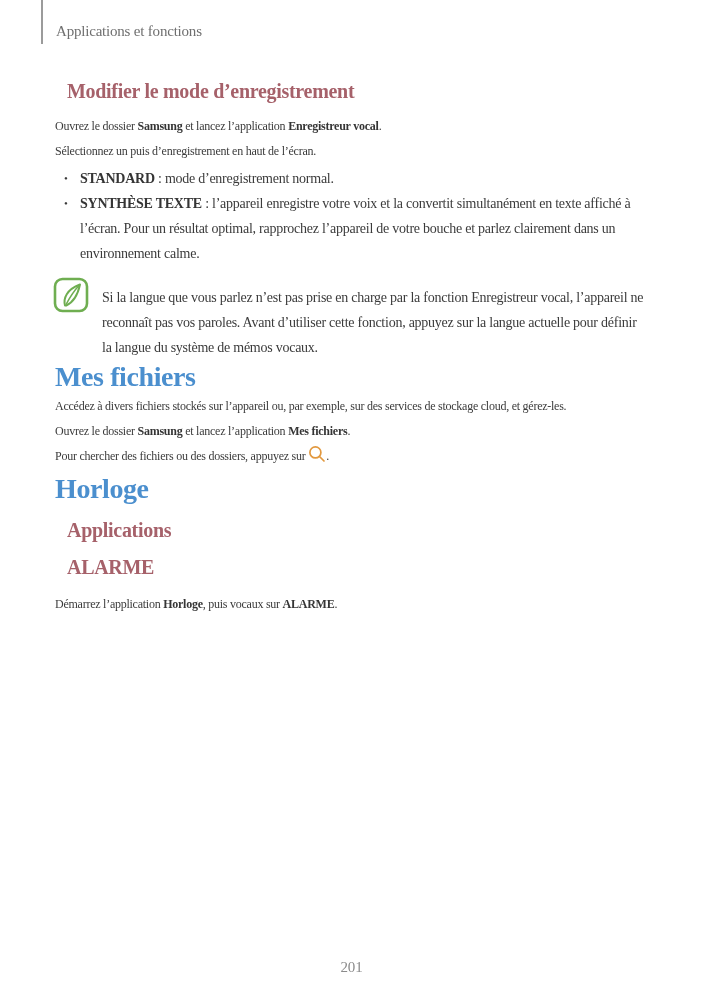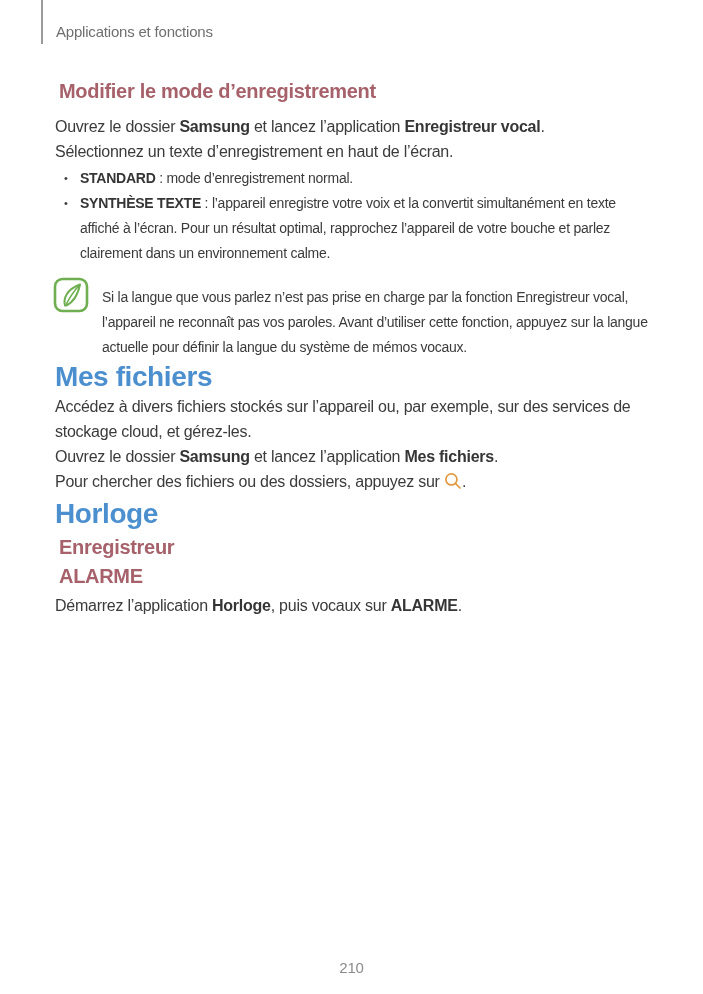--- a/index.html
+++ b/index.html
@@ -1,30 +1,30 @@
 <!DOCTYPE html>
 <html><head>
 <meta charset="utf-8">
 <style>
   html,body { margin:0; padding:0; background:#ffffff; }
   .page {
     position:relative; width:703px; height:994px; background:#ffffff;
-    font-family:Liberation Sans, sans-serif; color:#3b3b3b; overflow:hidden;
+    font-family:Liberation Serif, serif; color:#3b3b3b; overflow:hidden;
   }
   .runninghead-rule { position:absolute; left:41px; top:0; width:2px; height:44px; background:#9b9b9b; }
   .runninghead { position:absolute; left:56px; top:23px; font-size:15px; letter-spacing:-0.2px; color:#6f6f6f; }
   .content { position:absolute; left:55px; top:0; width:596px; }
 
   h1.title { font-size:28px; line-height:34px; font-weight:bold; color:#4b8fce;
     letter-spacing:-0.4px; margin:0; }
   h2.sub { font-size:20px; line-height:25px; font-weight:bold; color:#a6616a;
-    letter-spacing:-0.3px; margin:4px; }
+    letter-spacing:-0.3px; margin:12px; }
   h2.first { margin-top:79px; margin-bottom:10px; }
 
-  p.body { font-size:16px; line-height:25px; letter-spacing:-0.25px; margin:0; }
+  p.body { font-size:12px; line-height:25px; letter-spacing:-0.25px; margin:0; }
   p.body b, li b { font-weight:bold; color:#353535; }
 
   ul.bullets { list-style:none; margin:2px 0 0 0; padding:0; font-size:14px; line-height:25px; letter-spacing:-0.25px; }
   ul.bullets li { display:flex; }
   ul.bullets .bullet { flex:0 0 25px; box-sizing:border-box; padding-left:9px; font-size:11px; line-height:25px; color:#3b3b3b; }
   ul.bullets .li-text { flex:1 1 auto; }
 
   .note { display:flex; margin-top:8px; }
   .note-icon { flex:0 0 36px; margin-left:-2px; margin-top:3px; }
   .note-text { margin-left:13px; width:546px; font-size:14px; line-height:25px; letter-spacing:-0.25px;margin-top:11px; }
@@ -46,21 +46,21 @@
 <div class="page">
   <div class="runninghead-rule"></div>
   <div class="runninghead">Applications et fonctions</div>
 
   <div class="content">
 
     <h2 class="sub first">Modifier le mode d’enregistrement</h2>
 
     <p class="body"><span>Ouvrez le dossier </span><b>Samsung</b><span> et lancez l’application </span><b>Enregistreur vocal</b><span>.</span></p>
 
-    <p class="body">Sélectionnez un texte d’enregistrement en haut de l’écran.</p>
+    <p class="body">Sélectionnez un puis d’enregistrement en haut de l’écran.</p>
 
     <ul class="bullets">
       <li>
         <span class="bullet">•</span>
         <span class="li-text"><b>STANDARD</b><span> : mode d’enregistrement normal.</span></span>
       </li>
       <li>
         <span class="bullet">•</span>
         <span class="li-text"><b>SYNTHÈSE TEXTE</b><span> : l’appareil enregistre votre voix et la convertit simultanément en texte affiché à l’écran. Pour un résultat optimal, rapprochez l’appareil de votre bouche et parlez clairement dans un environnement calme.</span></span>
       </li>
@@ -85,23 +85,23 @@
 
 
 
     <p class="body"><span>Pour chercher des fichiers ou des dossiers, appuyez sur </span><span class="inline-icon"><svg width="18" height="18" viewBox="0 0 18 18">
             <circle cx="7.4" cy="7.4" r="5.5" fill="none" stroke="#e2993f" stroke-width="1.7"></circle>
             <line x1="11.5" y1="11.5" x2="16" y2="16" stroke="#e2993f" stroke-width="1.7" stroke-linecap="round"></line>
           </svg></span><span>.</span></p>
 
     <h1 class="title h1-clock">Horloge</h1>
 
-    <h2 class="sub h2-intro">Enregistreur</h2>
+    <h2 class="sub h2-intro">Applications</h2>
 
 
     <h2 class="sub h2-alarm">ALARME</h2>
 
     <p class="body"><span>Démarrez l’application </span><b>Horloge</b><span>, puis vocaux sur </span><b>ALARME</b><span>.</span></p>
 
   </div>
 
-  <div class="pagenum">210</div>
+  <div class="pagenum">201</div>
 </div>
 
 </body></html>

